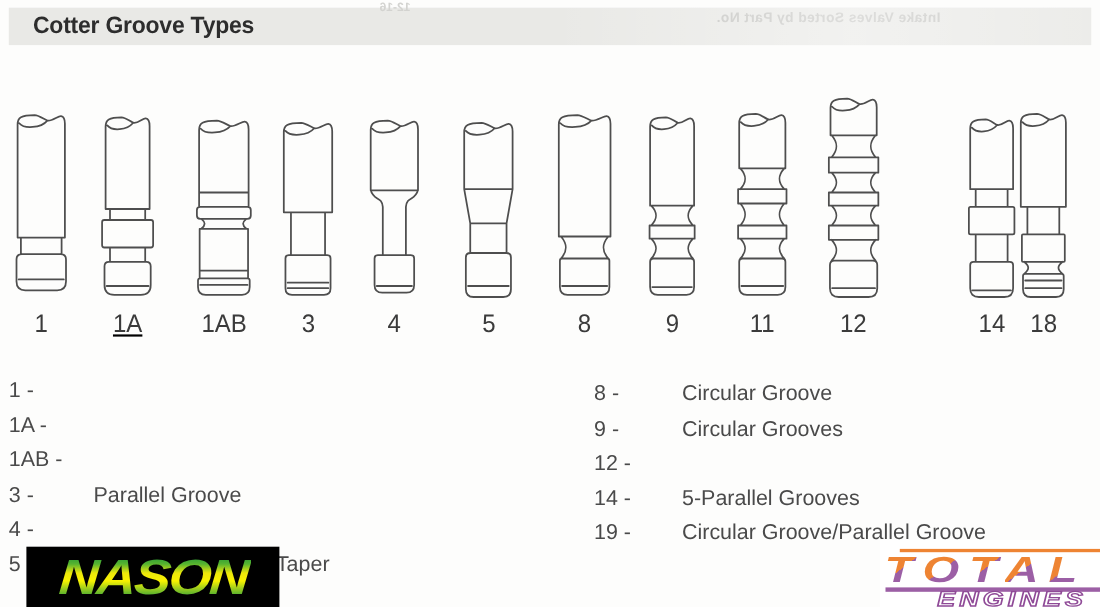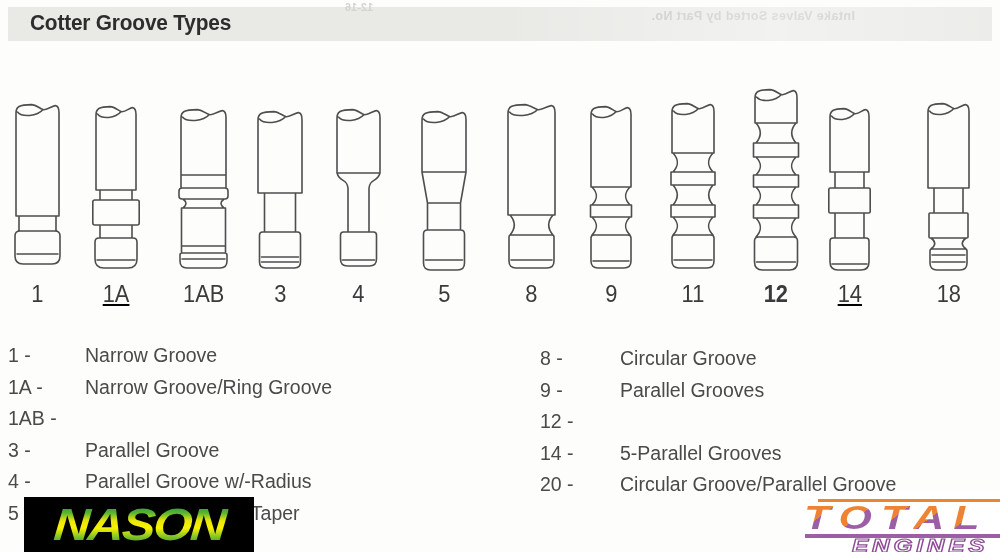--- a/index.html
+++ b/index.html
@@ -139,83 +139,80 @@
         <path d="M3,82 L3,10 C3,4 6,1.6 17.4,1.6 C21.4,1.7 25.2,5.5 28.2,6.6 C32.2,7.6 37,2.2 39.5,2.6 C41.8,3 43,5.8 43,9.5 L43,82 M4.5,9 C9,14.5 22.2,13.5 28.2,6.6 M3,82 L43,82 M4,82 H42 M4,100 H42 M4,82 C10,88.3 10,93.7 4,100 M42,82 C36,88.3 36,93.7 42,100 M2.5,100 Q2.5,100 2.5,100 L43.5,100 Q43.5,100 43.5,100 L43.5,112 Q43.5,112 43.5,112 L2.5,112 Q2.5,112 2.5,112 Z M4,112 H42 M4,130 H42 M4,112 C10,118.3 10,123.7 4,130 M42,112 C36,118.3 36,123.7 42,130 M3,133 Q3,130 6,130 L40,130 Q43,130 43,133 L43,156 Q43,163 36,163 L10,163 Q3,163 3,156 Z M5,156 L41,156" fill="none" stroke="#4e4e4e" stroke-width="1.6" stroke-linecap="round" stroke-linejoin="round"></path>
       </svg>
       <div class="valve-label" style="margin-top: 15px;">9</div>
     </div>
     <div class="valve-fig" style="left: 668px; top: 102px; width: 50px;">
       <svg width="50" height="166" viewBox="0 0 50 166">
         <path d="M4,51 L4,10 C4,4 7,1.6 19.119999999999997,1.6 C23.119999999999997,1.7 27.46,5.5 30.46,6.6 C34.46,7.6 40,2.2 42.5,2.6 C44.8,3 46,5.8 46,9.5 L46,51 M5.5,9 C10,14.5 24.46,13.5 30.46,6.6 M4,51 L46,51 M5,51 H45 M5,70 H45 M5,51 C11,57.65 11,63.35 5,70 M45,51 C39,57.65 39,63.35 45,70 M3,70 Q3,70 3,70 L47,70 Q47,70 47,70 L47,83 Q47,83 47,83 L3,83 Q3,83 3,83 Z M5,83 H45 M5,103 H45 M5,83 C11,90 11,96 5,103 M45,83 C39,90 39,96 45,103 M3,103 Q3,103 3,103 L47,103 Q47,103 47,103 L47,115 Q47,115 47,115 L3,115 Q3,115 3,115 Z M5,115 H45 M5,133 H45 M5,115 C11,121.3 11,126.7 5,133 M45,115 C39,121.3 39,126.7 45,133 M4,136 Q4,133 7,133 L43,133 Q46,133 46,136 L46,159 Q46,166 39,166 L11,166 Q4,166 4,159 Z M6,158 L44,158" fill="none" stroke="#4e4e4e" stroke-width="1.6" stroke-linecap="round" stroke-linejoin="round"></path>
       </svg>
       <div class="valve-label" style="margin-top: 15px;">11</div>
     </div>
-    <div class="valve-fig" style="left: 752px; top: 88px; width: 48px; font-weight: bold;">
+    <div class="valve-fig" style="left: 752px; top: 88px; width: 48px;">
       <svg width="48" height="182" viewBox="0 0 48 182">
         <path d="M3,35 L3,10 C3,4 6,1.6 18.119999999999997,1.6 C22.119999999999997,1.7 26.46,5.5 29.46,6.6 C33.46,7.6 39,2.2 41.5,2.6 C43.8,3 45,5.8 45,9.5 L45,35 M4.5,9 C9,14.5 23.46,13.5 29.46,6.6 M3,35 L45,35 M4,35 H44 M4,55 H44 M4,35 C10,42 10,48 4,55 M44,35 C38,42 38,48 44,55 M1.5,55 Q1.5,55 1.5,55 L46.5,55 Q46.5,55 46.5,55 L46.5,69 Q46.5,69 46.5,69 L1.5,69 Q1.5,69 1.5,69 Z M4,69 H44 M4,87 H44 M4,69 C10,75.3 10,80.7 4,87 M44,69 C38,75.3 38,80.7 44,87 M1.5,87 Q1.5,87 1.5,87 L46.5,87 Q46.5,87 46.5,87 L46.5,99 Q46.5,99 46.5,99 L1.5,99 Q1.5,99 1.5,99 Z M4,99 H44 M4,117 H44 M4,99 C10,105.3 10,110.7 4,117 M44,99 C38,105.3 38,110.7 44,117 M1.5,117 Q1.5,117 1.5,117 L46.5,117 Q46.5,117 46.5,117 L46.5,130 Q46.5,130 46.5,130 L1.5,130 Q1.5,130 1.5,130 Z M4,130 H44 M4,149 H44 M4,130 C10,136.65 10,142.35 4,149 M44,130 C38,136.65 38,142.35 44,149 M2.5,153 Q2.5,149 6.5,149 L41.5,149 Q45.5,149 45.5,153 L45.5,174 Q45.5,182 37.5,182 L10.5,182 Q2.5,182 2.5,174 Z M4.5,174 L43.5,174" fill="none" stroke="#4e4e4e" stroke-width="1.6" stroke-linecap="round" stroke-linejoin="round"></path>
       </svg>
       <div class="valve-label" style="margin-top: 13px;">12</div>
     </div>
-    <div class="valve-fig" style="left: 828px; top: 107px; width: 43px; text-decoration: underline;">
+    <div class="valve-fig" style="left: 880px; top: 107px; width: 43px;">
       <svg width="43" height="163" viewBox="0 0 43 163">
         <path d="M2,65 L2,10 C2,4 5,1.6 16.04,1.6 C20.04,1.7 23.57,5.5 26.57,6.6 C30.57,7.6 35,2.2 37.5,2.6 C39.8,3 41,5.8 41,9.5 L41,65 M3.5,9 C8,14.5 20.57,13.5 26.57,6.6 M2,65 L41,65 M7,65 V81 M36,65 V81 M0.8,82.5 Q0.8,81 2.3,81 L40.7,81 Q42.2,81 42.2,82.5 L42.2,104.5 Q42.2,106 40.7,106 L2.3,106 Q0.8,106 0.8,104.5 Z M7,106 V131 M36,106 V131 M2,134 Q2,131 5,131 L38,131 Q41,131 41,134 L41,155 Q41,163 33,163 L10,163 Q2,163 2,155 Z M4,157 L39,157" fill="none" stroke="#4e4e4e" stroke-width="1.6" stroke-linecap="round" stroke-linejoin="round"></path>
       </svg>
       <div class="valve-label" style="margin-top: 13px;">14</div>
     </div>
     <div class="valve-fig" style="left: 927px; top: 102px; width: 43px;">
       <svg width="43" height="168" viewBox="0 0 43 168">
         <path d="M1,86 L1,10 C1,4 4,1.6 15.76,1.6 C19.759999999999998,1.7 23.830000000000002,5.5 26.830000000000002,6.6 C30.830000000000002,7.6 36,2.2 38.5,2.6 C40.8,3 42,5.8 42,9.5 L42,86 M2.5,9 C7,14.5 20.830000000000002,13.5 26.830000000000002,6.6 M1,86 L42,86 M7,86 V111 M36,86 V111 M2,112 Q2,111 3,111 L40,111 Q41,111 41,112 L41,135 Q41,136 40,136 L3,136 Q2,136 2,135 Z M4,136 H39 M4,147 H39 M4,136 C9,139.85 9,143.15 4,147 M39,136 C34,139.85 34,143.15 39,147 M3,149 Q3,147 5,147 L38,147 Q40,147 40,149 L40,161 Q40,168 33,168 L10,168 Q3,168 3,161 Z M5,153 L38,153 M5,160 L38,160" fill="none" stroke="#4e4e4e" stroke-width="1.6" stroke-linecap="round" stroke-linejoin="round"></path>
       </svg>
       <div class="valve-label" style="margin-top: 13px;">18</div>
     </div>
   </div>
 
 <div class="legend legend-left" id="legend-left">
     <div class="legend-row">
       <span class="legend-key">1 -</span>
-      <span class="legend-desc">Narrow Groove</span>
     </div>
     <div class="legend-row">
       <span class="legend-key">1A -</span>
-      <span class="legend-desc">Narrow Groove/Ring Groove</span>
     </div>
     <div class="legend-row">
       <span class="legend-key">1AB -</span>
     </div>
     <div class="legend-row">
       <span class="legend-key">3 -</span>
       <span class="legend-desc">Parallel Groove</span>
     </div>
     <div class="legend-row">
       <span class="legend-key">4 -</span>
-      <span class="legend-desc">Parallel Groove w/-Radius</span>
     </div>
     <div class="legend-row">
       <span class="legend-key">5 -</span>
       <span class="legend-desc">Parallel Groove w/-Taper</span>
     </div>
   </div>
 <div class="legend legend-right" id="legend-right">
     <div class="legend-row">
       <span class="legend-key">8 -</span>
       <span class="legend-desc">Circular Groove</span>
     </div>
     <div class="legend-row">
       <span class="legend-key">9 -</span>
-      <span class="legend-desc">Parallel Grooves</span>
+      <span class="legend-desc">Circular Grooves</span>
     </div>
     <div class="legend-row">
       <span class="legend-key">12 -</span>
     </div>
     <div class="legend-row">
       <span class="legend-key">14 -</span>
       <span class="legend-desc">5-Parallel Grooves</span>
     </div>
     <div class="legend-row">
-      <span class="legend-key">20 -</span>
+      <span class="legend-key">19 -</span>
       <span class="legend-desc">Circular Groove/Parallel Groove</span>
     </div>
   </div>
 
 <div class="nason-logo">
   <span class="nason-text">NASON</span>
 </div>
 
 <div class="total-logo">
   <div class="total-topline" style="background: rgb(238, 132, 51);"></div>

